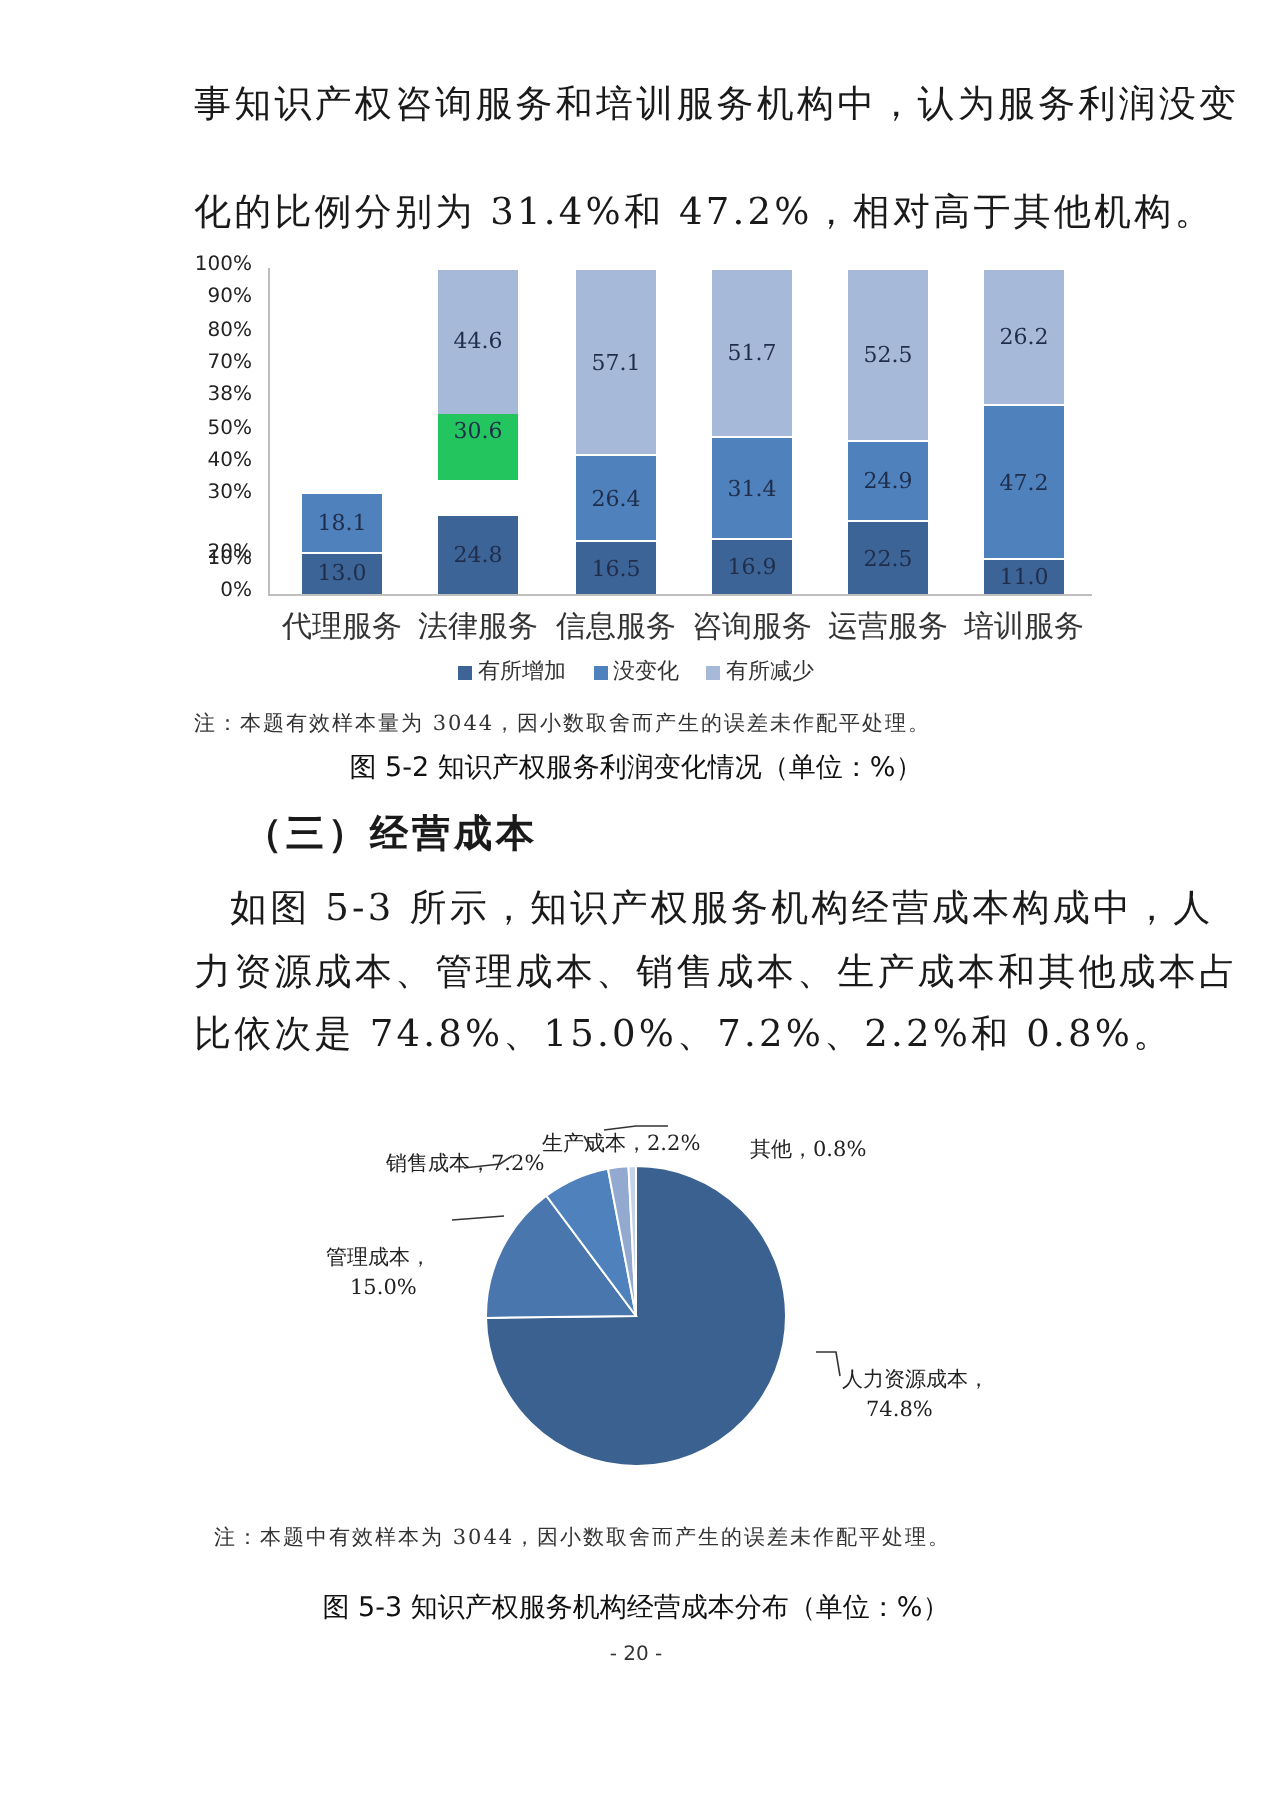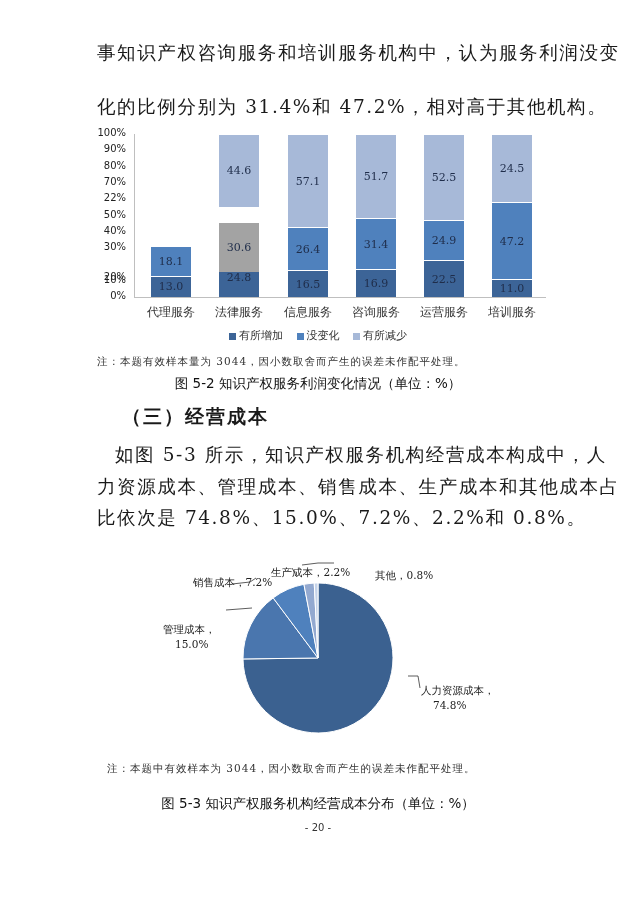--- a/index.html
+++ b/index.html
@@ -6,78 +6,78 @@
   body { width: 636px; height: 900px; position: relative; overflow: hidden;
          font-family: "DejaVu Serif", "Liberation Serif", serif; color: #1a1a1a; }
   .abs { position: absolute; }
   .para { position: absolute; left: 97px; width: 460px; font-size: 18.5px; line-height: 30px; letter-spacing: 1.6px; white-space: nowrap; }
   .note { position: absolute; font-size: 10.5px; color: #333; letter-spacing: 1px; white-space: nowrap; }
   .caption { position: absolute; left: 0; width: 636px; text-align: center; font-family: "DejaVu Sans", "Liberation Sans", sans-serif; font-weight: normal; font-size: 13.5px; color: #111; }
   .heading { position: absolute; left: 122px; top: 404px; font-size: 19px; font-weight: bold; letter-spacing: 2px; }
   .ytick { position: absolute; left: 96px; width: 30px; text-align: right; font-family: "DejaVu Sans", "Liberation Sans", sans-serif; font-size: 10px; color: #222; }
   .bar { position: absolute; width: 40px; }
   .seg { position: absolute; left: 0; width: 40px; display: flex; align-items: center; justify-content: center; font-size: 11px; color: #1f2d4a; box-sizing: border-box; border-top: 1.5px solid #fff; }
-  .xcat { position: absolute; width: 70px; text-align: center; font-size: 12px; color: #333; top: 304px; }
+  .xcat { position: absolute; width: 70px; text-align: center; font-size: 15px; color: #333; top: 304px; }
   .legend { position: absolute; top: 328px; left: 0; width: 636px; text-align: center; font-size: 11px; color: #333; }
   .legend span.item { margin: 0 5px; }
   .sw { display: inline-block; width: 7px; height: 7px; margin-right: 3px; vertical-align: middle; }
   .pielabel { position: absolute; font-size: 10.5px; color: #222; white-space: nowrap; line-height: 14px; }
   .pagenum { position: absolute; top: 822px; left: 0; width: 636px; text-align: center; font-family: "DejaVu Sans", "Liberation Sans", sans-serif; font-size: 10px; color: #333; }
 </style>
 </head>
 <body>
 
 <div class="para" style="top:38px;">事知识产权咨询服务和培训服务机构中，认为服务利润没变</div>
 <div class="para" style="top:92px;">化的比例分别为 31.4%和 47.2%，相对高于其他机构。</div>
 
 <div>
   <div id="yticks">
       <div class="ytick" style="top: 127px;">100%</div>
       <div class="ytick" style="top: 143.3px;">90%</div>
       <div class="ytick" style="top: 159.6px;">80%</div>
       <div class="ytick" style="top: 175.9px;">70%</div>
-      <div class="ytick" style="top: 192.2px;">22%</div>
+      <div class="ytick" style="top: 192.2px;">38%</div>
       <div class="ytick" style="top: 208.5px;">50%</div>
       <div class="ytick" style="top: 224.8px;">40%</div>
       <div class="ytick" style="top: 241.1px;">30%</div>
       <div class="ytick" style="top: 257.4px; margin-top: 14px;">20%</div>
       <div class="ytick" style="top: 273.7px;">10%</div>
       <div class="ytick" style="top: 290px;">0%</div>
     </div>
   <div class="abs" style="left:134px; top:297px; width:412px; height:1px; background:#bfbfbf;"></div>
   <div class="abs" style="left:134px; top:134px; width:1px; height:164px; background:#bfbfbf;"></div>
   <div id="bars">
       <div class="bar" style="left: 151px; top: 134px; height: 163px;">
         <div class="seg" style="height: 21.19px; bottom: 0px; background: rgb(60, 100, 151); border-top: 1.5px solid rgb(255, 255, 255);">13.0</div>
         <div class="seg" style="height: 29.503px; bottom: 21.19px; background: rgb(79, 129, 189);">18.1</div>
       </div>
       <div class="bar" style="left: 219px; top: 134px; height: 163px;">
         <div class="seg" style="height: 40.424px; bottom: 0px; background: rgb(60, 100, 151); border-top: 1.5px solid rgb(255, 255, 255);">24.8</div>
-        <div class="seg" style="height: 49.878px; bottom: 25px; background: #a3a3a3;">30.6</div>
+        <div class="seg" style="height: 49.878px; bottom: 57px; background: #22c55e;">30.6</div>
         <div class="seg" style="height: 72.698px; bottom: 90.302px; background: rgb(167, 185, 216);">44.6</div>
       </div>
       <div class="bar" style="left: 288px; top: 134px; height: 163px;">
         <div class="seg" style="height: 26.895px; bottom: 0px; background: rgb(60, 100, 151); border-top: 1.5px solid rgb(255, 255, 255); text-align: center;">16.5</div>
         <div class="seg" style="height: 43.032px; bottom: 26.895px; background: rgb(79, 129, 189);">26.4</div>
         <div class="seg" style="height: 93.073px; bottom: 69.927px; background: rgb(167, 185, 216);">57.1</div>
       </div>
       <div class="bar" style="left: 356px; top: 134px; height: 163px;">
         <div class="seg" style="height: 27.547px; bottom: 0px; background: rgb(60, 100, 151); border-top: 1.5px solid rgb(255, 255, 255);">16.9</div>
         <div class="seg" style="height: 51.182px; bottom: 27.547px; background: rgb(79, 129, 189);">31.4</div>
         <div class="seg" style="height: 84.271px; bottom: 78.729px; background: rgb(167, 185, 216);">51.7</div>
       </div>
       <div class="bar" style="left: 424px; top: 134px; height: 163px;">
         <div class="seg" style="height: 36.675px; bottom: 0px; background: rgb(60, 100, 151); border-top: 1.5px solid rgb(255, 255, 255);">22.5</div>
         <div class="seg" style="height: 40.587px; bottom: 36.675px; background: rgb(79, 129, 189);">24.9</div>
         <div class="seg" style="height: 85.575px; bottom: 77.262px; background: rgb(167, 185, 216);">52.5</div>
       </div>
       <div class="bar" style="left: 492px; top: 134px; height: 163px;">
         <div class="seg" style="height: 17.93px; bottom: 0px; background: rgb(60, 100, 151); border-top: 1.5px solid rgb(255, 255, 255);">11.0</div>
         <div class="seg" style="height: 76.936px; bottom: 17.93px; background: rgb(79, 129, 189);">47.2</div>
-        <div class="seg" style="height: 67.971px; bottom: 94.866px; background: rgb(167, 185, 216);">24.5</div>
+        <div class="seg" style="height: 67.971px; bottom: 94.866px; background: rgb(167, 185, 216);">26.2</div>
       </div>
     </div>
   <div id="xcats">
       <div class="xcat" style="left: 136px;">代理服务</div>
       <div class="xcat" style="left: 204px;">法律服务</div>
       <div class="xcat" style="left: 273px;">信息服务</div>
       <div class="xcat" style="left: 341px;">咨询服务</div>
       <div class="xcat" style="left: 409px;">运营服务</div>
       <div class="xcat" style="left: 477px; font-family: Liberation Serif, serif;">培训服务</div>
     </div>

